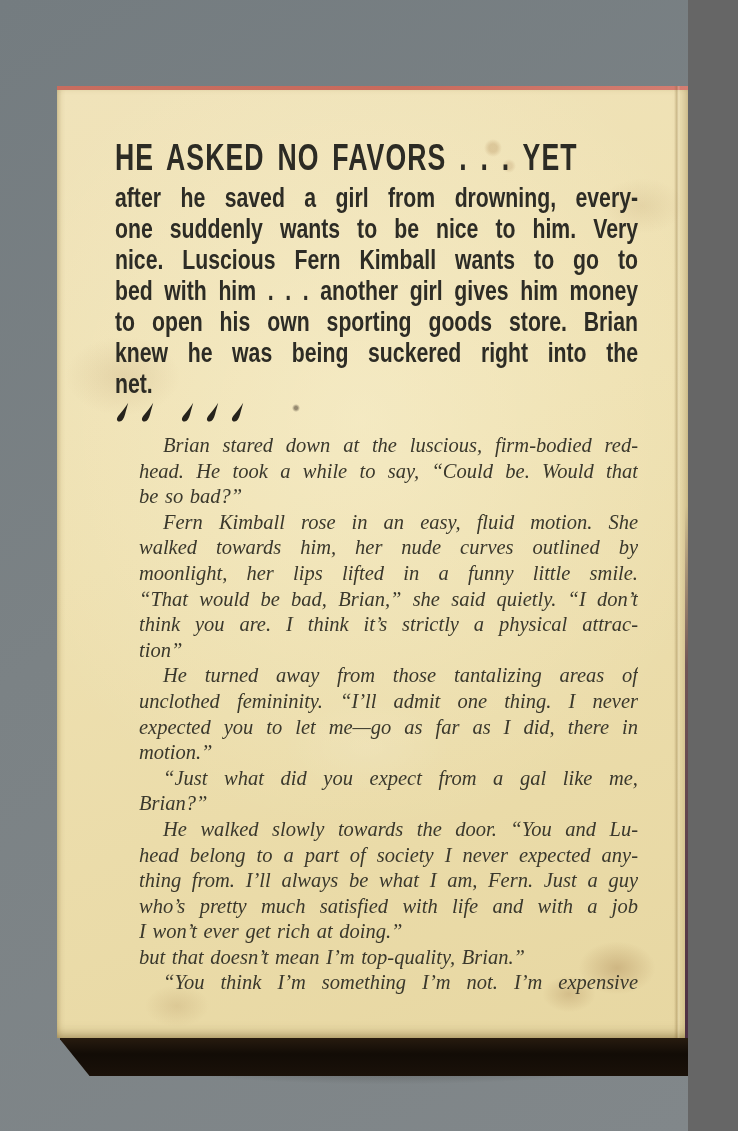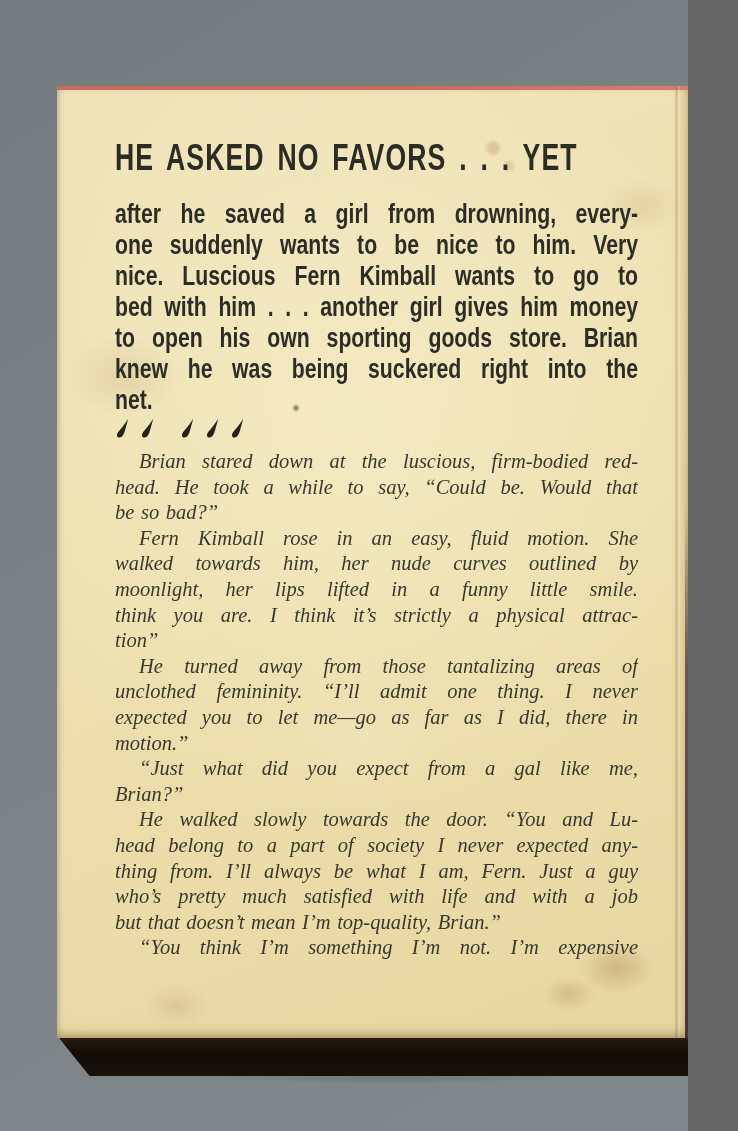--- a/index.html
+++ b/index.html
@@ -57,35 +57,35 @@
       radial-gradient(ellipse 80px 55px at 66px 290px,rgba(150,110,60,.14),rgba(150,110,60,0) 72%),
       radial-gradient(ellipse 60px 40px at 585px 120px,rgba(150,110,60,.12),rgba(150,110,60,0) 70%),
       radial-gradient(ellipse 120px 70px at 310px 660px,rgba(255,255,255,.10),rgba(255,255,255,0) 70%);
   }
   .cover-content{position:relative;padding:52px 52px 0 58px;}
   .headline{
     font-size:37px;font-weight:bold;color:#2c2b24;line-height:40px;
     letter-spacing:1.5px;word-spacing:6px;white-space:nowrap;
     transform:scaleX(.72);transform-origin:0 0;
   }
-  .blurb{margin-top:20px;}
+  .blurb{margin-top:4px;}
   .bline{
     font-size:28px;font-weight:bold;color:#2d2c25;line-height:31px;height:31px;
     width:690px;transform:scaleX(.758);transform-origin:0 0;
     text-align:justify;text-align-last:justify;overflow:hidden;word-spacing:3px;
   }
   .bline.last{text-align-last:left;}
   .decoration{margin-top:3px;height:22px;display:flex;align-items:flex-start;}
   .slash{display:inline-block;margin-right:11px;}
   .slash svg{display:block;}
   .deco-gap{display:inline-block;width:15px;}
   .excerpt{margin-top:9px;font-family:"Liberation Serif",serif;font-style:italic;color:#3a382c;}
   .xline{
     font-size:20.5px;line-height:25.6px;height:25.6px;overflow:hidden;
-    text-align:justify;text-align-last:justify;word-spacing:1.5px;
+    text-align:justify;text-align-last:justify;word-spacing:1.5px;margin-left:24px;
   }
   .xline.first{text-indent:24px;}
   .xline.last{text-align-last:left;}
 </style>
 </head>
 <body>
 
 <div class="scene">
   <div class="scratch"></div>
   <div class="under-shadow"></div>
@@ -142,38 +142,40 @@
       <div class="excerpt">
         <div>
           <div class="xline first">Brian stared down at the luscious, firm-bodied red-</div>
           <div class="xline">head. He took a while to say, “Could be. Would that</div>
           <div class="xline last">be so bad?”</div>
         </div>
         <div>
           <div class="xline first">Fern Kimball rose in an easy, fluid motion. She</div>
           <div class="xline">walked towards him, her nude curves outlined by</div>
           <div class="xline">moonlight, her lips lifted in a funny little smile.</div>
+          <div class="xline">“That would be bad, Brian,” she said quietly. “I don’t</div>
           <div class="xline">think you are. I think it’s strictly a physical attrac-</div>
           <div class="xline last">tion”</div>
         </div>
         <div>
           <div class="xline first">He turned away from those tantalizing areas of</div>
           <div class="xline">unclothed femininity. “I’ll admit one thing. I never</div>
           <div class="xline">expected you to let me—go as far as I did, there in</div>
           <div class="xline last">motion.”</div>
         </div>
         <div>
           <div class="xline first">“Just what did you expect from a gal like me,</div>
           <div class="xline last">Brian?”</div>
         </div>
         <div>
           <div class="xline first">He walked slowly towards the door. “You and Lu-</div>
           <div class="xline">head belong to a part of society I never expected any-</div>
           <div class="xline">thing from. I’ll always be what I am, Fern. Just a guy</div>
           <div class="xline">who’s pretty much satisfied with life and with a job</div>
+          <div class="xline last">I won’t ever get rich at doing.”</div>
         </div>
         <div>
           <div class="xline last">but that doesn’t mean I’m top-quality, Brian.”</div>
           <div class="xline first">“You think I’m something I’m not. I’m expensive</div>
         </div>
       </div>
     </div>
   </div>
 </div>
 

